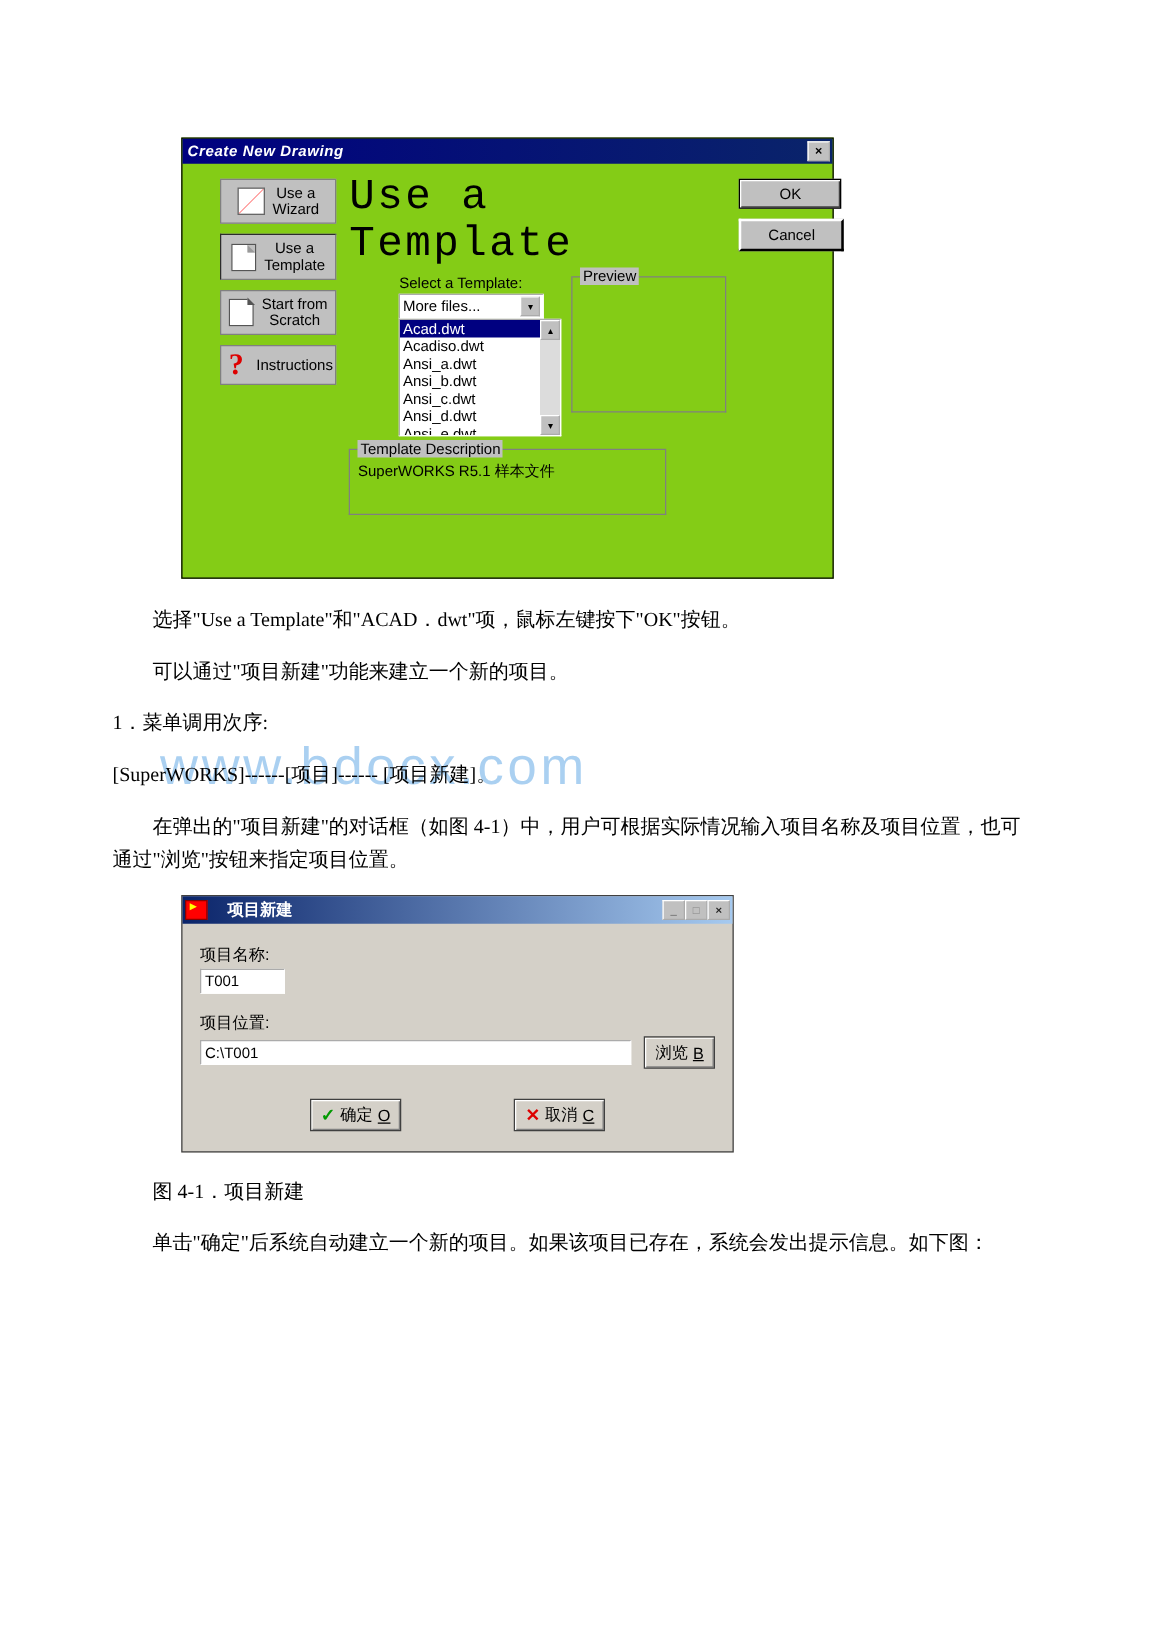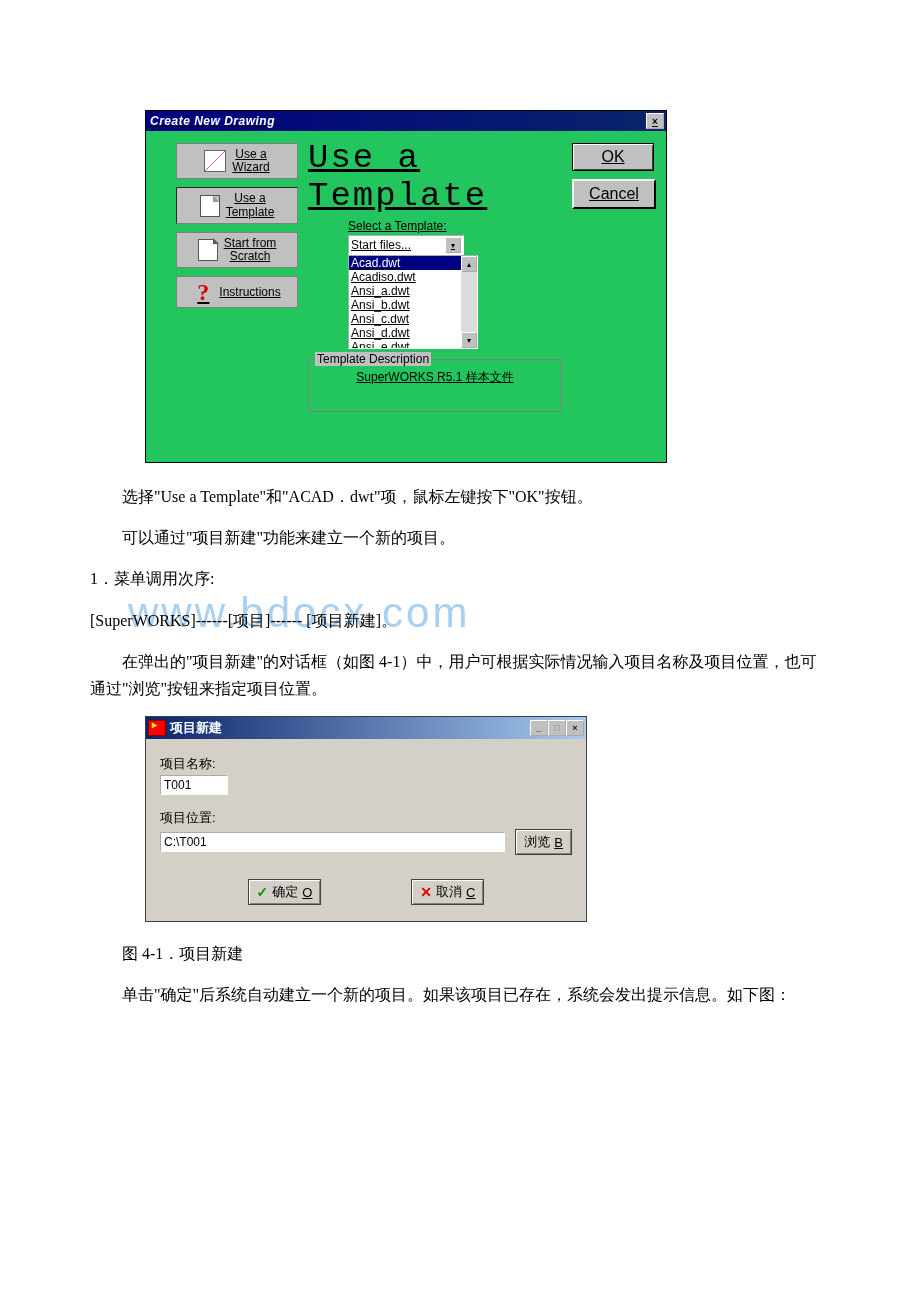--- a/index.html
+++ b/index.html
@@ -14,24 +14,23 @@
   .page {
     padding: 110px 90px 100px 90px;
   }
   .screenshot-box {
     margin: 0 55px 20px 55px;
   }
   
   .dlg1 {
     width: 520px;
     border: 1px solid #000;
-    background: #22c55e;
+    background: #84cc16;
     font-family: "MS Sans Serif", Tahoma, sans-serif;
     font-size: 12px;
-    text-decoration: underline;
   }
   .dlg1-title {
     background: linear-gradient(to right, #000080, #0a246a);
     color: #fff;
     font-weight: bold;
     padding: 2px 2px 2px 4px;
     display: flex;
     justify-content: space-between;
     align-items: center;
     font-family: "Tahoma", sans-serif;
@@ -153,34 +152,34 @@
     border-top: none;
     margin-top: 8px;
     padding: 10px 6px 6px 6px;
     font-size: 12px;
   }
   .preview-group { width: 110px; height: 92px; margin-top: 2px;}
   .group-legend {
     position: absolute; top: -7px; left: 6px; background: #c0c0c0; padding: 0 2px; font-size:12px;
   }
   .group-top-line { position:absolute; top:0; left:0; right:0; height:0; border-top:1px solid #808080;}
-  .desc-group { margin-top: 10px; width: 240px; height: 36px; text-align: center; }
+  .desc-group { margin-top: 10px; width: 240px; height: 36px; }
   .right-col {
     width: 86px;
     display: flex;
     flex-direction: column;
     gap: 8px;
   }
   .win-btn {
     border: 2px outset #fff;
     border-right-color:#404040; border-bottom-color:#404040;
     background: #c0c0c0;
     text-align: center;
     padding: 4px 0;
-    font-size: 16px;
+    font-size: 12px;
     width: 80px;
   }
   .win-btn.default { border: 1px solid #000; box-shadow: inset 1px 1px #fff, inset -1px -1px #404040; }
   
   
   .para {
     margin: 14px 0;
     line-height: 1.7;
     text-indent: 2em;
   }
@@ -212,21 +211,21 @@
   }
   .dlg2-title {
     background: linear-gradient(to right, #0a246a, #a6caf0);
     color: #fff;
     padding: 2px;
     display: flex;
     justify-content: space-between;
     align-items: center;
     font-weight: bold;
   }
-  .dlg2-title-left { display:flex; align-items:center; gap:4px;}
+  .dlg2-title-left { display:flex; align-items:center; gap:16px;}
   .tiny-icon {
     width:16px;height:14px;background:#f00;border:1px solid #800;position:relative;
   }
   .tiny-icon::after{content:"▸";position:absolute;left:3px;top:-2px;color:#ff0;font-size:10px;}
   .title-btns { display:flex; gap:0; }
   .tb {
     width:16px;height:14px;background:#c0c0c0;border:1px outset #fff;
     display:flex;align-items:center;justify-content:center;font-size:9px;font-weight:bold;color:#222;
   }
   .tb.disabled { color:#888;}
@@ -306,39 +305,43 @@
             </div>
           </div>
         </div>
 
         <div class="main-pane">
           <div class="main-title">Use a Template</div>
           <div class="row-sel">
             <div class="col-list">
               <div class="sel-label">Select a Template:</div>
               <div class="more-files">
-                <span>Start files...</span>
+                <span>More files...</span>
                 <span class="dropdown-arrow">▾</span>
               </div>
               <div class="listbox">
                 <div class="listbox-inner">
                   <div class="list-item sel">Acad.dwt</div>
                   <div class="list-item">Acadiso.dwt</div>
                   <div class="list-item">Ansi_a.dwt</div>
                   <div class="list-item">Ansi_b.dwt</div>
                   <div class="list-item">Ansi_c.dwt</div>
                   <div class="list-item">Ansi_d.dwt</div>
                   <div class="list-item">Ansi_e.dwt</div>
                 </div>
                 <div class="scrollbar">
                   <div class="scroll-btn">▴</div>
                   <div class="scroll-btn">▾</div>
                 </div>
               </div>
             </div>
+            <div class="preview-group">
+              <div class="group-top-line"></div>
+              <span class="group-legend">Preview</span>
+            </div>
           </div>
           <div class="desc-group">
             <div class="group-top-line"></div>
             <span class="group-legend">Template Description</span>
             <div>SuperWORKS R5.1 样本文件</div>
           </div>
         </div>
 
         <div class="right-col">
           <div class="win-btn default">OK</div>

